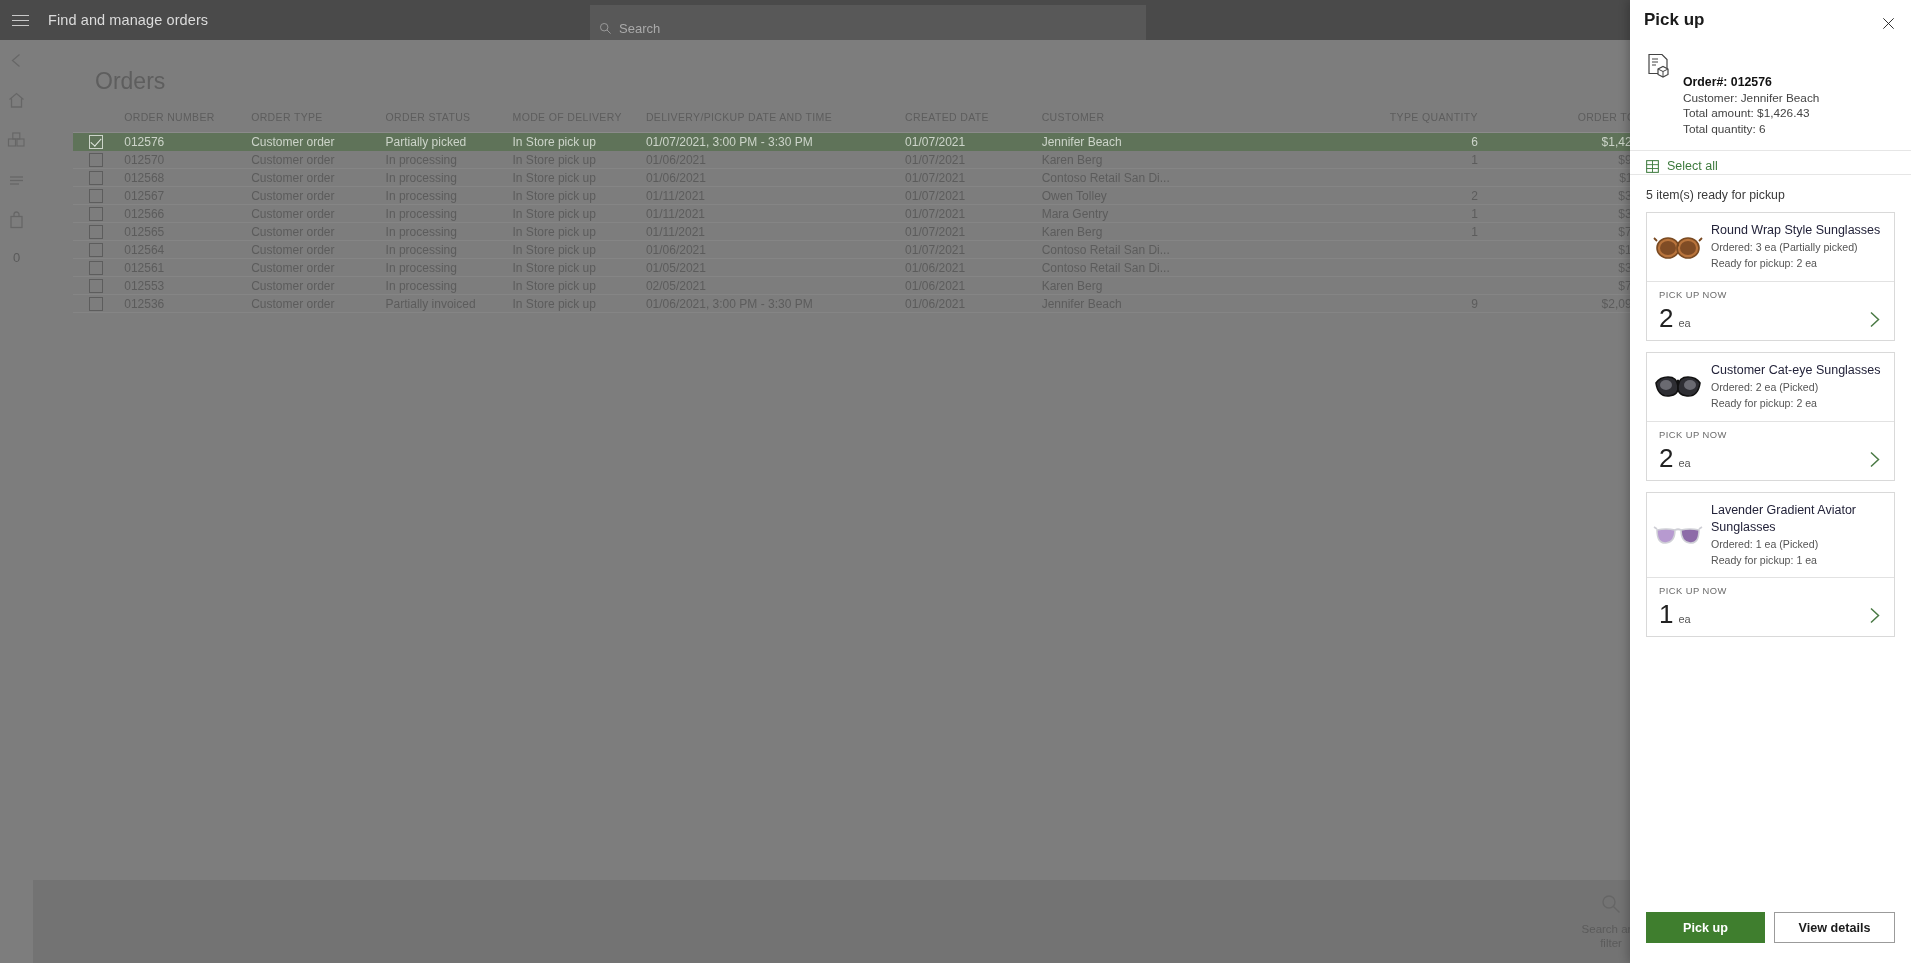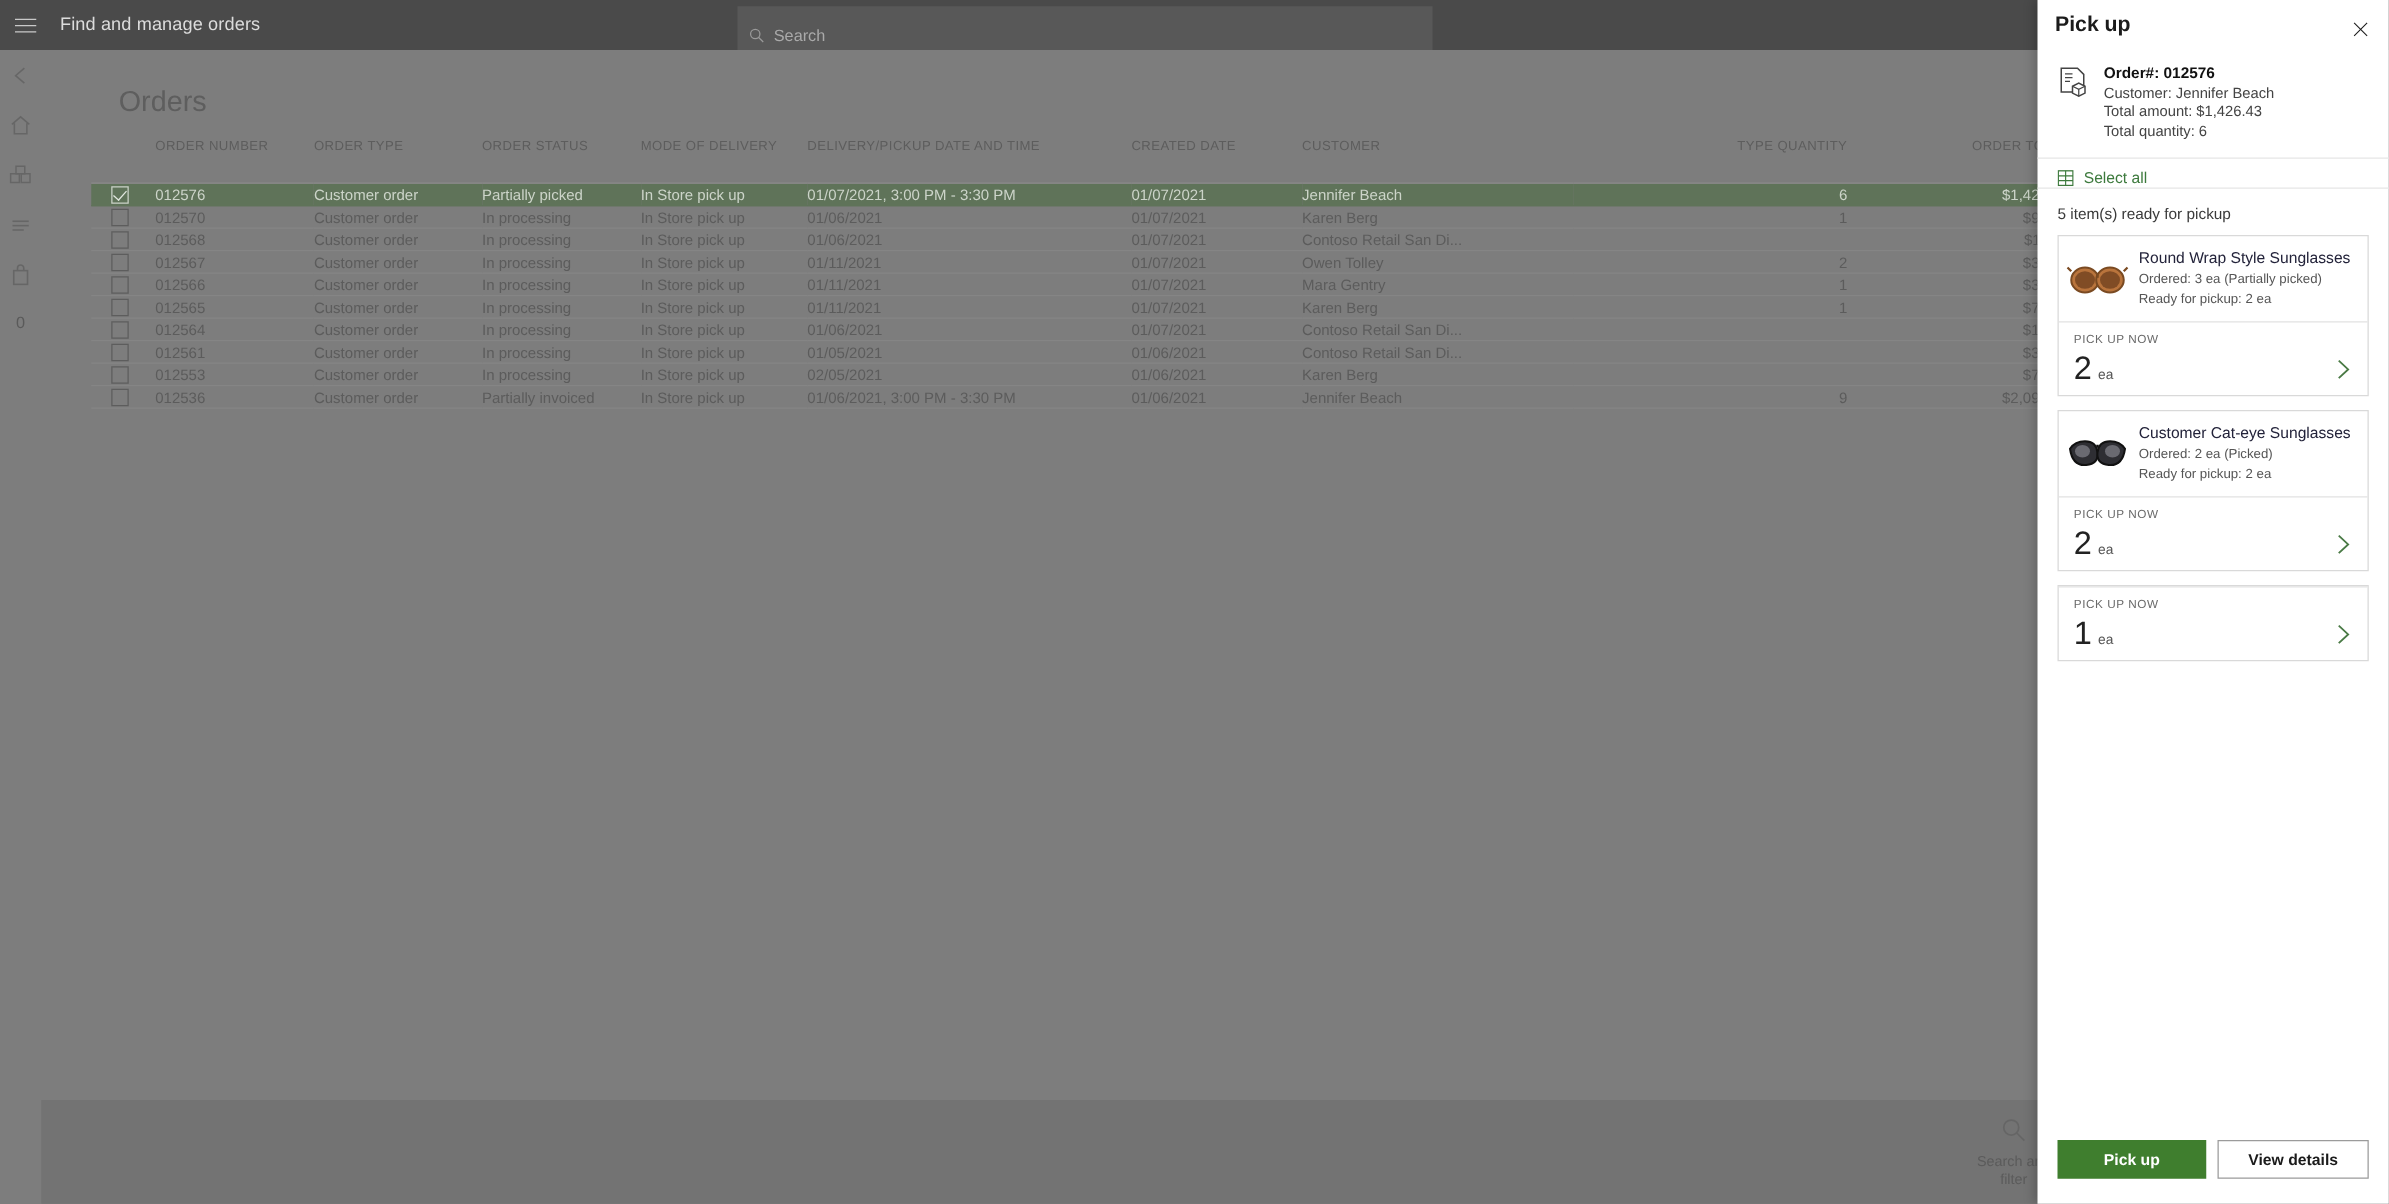--- a/index.html
+++ b/index.html
@@ -85,21 +85,21 @@
     padding: 28px 0 10px 62px;
   }
   #page-title { font-size: 23px; color: #5e5e5e; font-weight: 400; }
 
   #grid-wrap { flex: 1; background: #7d7d7d; padding-left: 40px; overflow: hidden; }
 
   table { width: 1596px; border-collapse: collapse; table-layout: fixed; }
   thead th {
     font-size: 10.5px; font-weight: 400; color: #5d5d5d;
     letter-spacing: .35px; text-align: left;
-    padding: 6px 0 23px 0; height: 26px;
+    padding: 6px 0 9px 0; height: 26px;
     border-bottom: 1px solid #8b8b8b;
   }
   thead th.num { text-align: right; padding-right: 14px; }
   tbody tr { height: 18px; border-bottom: 1px solid #858585; }
   tbody tr.selected { background: #5f7359; border-bottom: 1px solid #5f7359; }
   tbody td {
     font-size: 12px; color: #5c5c5c; padding: 0; vertical-align: middle;
   }
   tbody tr.selected td { color: #ccd4c9; }
   tbody td.num { text-align: right; padding-right: 14px; }
@@ -165,21 +165,21 @@
   #flyout-close {
     width: 26px; height: 26px; cursor: pointer;
     display: flex; align-items: center; justify-content: center;
   }
 
   #order-summary {
     display: flex; gap: 11px; padding: 15px 14px 13px 16px;
   }
   #order-summary .doc-icon { width: 26px; height: 28px; flex: 0 0 26px; margin-top: 2px; }
   #order-summary .lines { font-size: 11.8px; color: #444; line-height: 15.6px; }
-  #order-summary .order-no { font-weight: 700; color: #111; font-size: 12.3px; }
+  #order-summary .order-no { font-weight: 700; color: #111; font-size: 12.3px; margin-top: 24px; }
 
   #select-all-row {
     border-top: 1px solid #e6e6e6;
     border-bottom: 1px solid #e6e6e6;
     padding: 8px 14px 1px 16px;
     display: flex; align-items: center; gap: 8px;
     cursor: pointer;
   }
   #select-all-row .grid-icon { width: 13px; height: 13px; }
   #select-all-label { font-size: 12.5px; color: #3d7a3d; }
@@ -593,20 +593,35 @@
               <span class="qty-val">2</span>
               <span class="qty-uom">ea</span>
             </div>
           </div>
           <div class="chev"><svg viewBox="0 0 19 19">
               <path d="M6 2.5 L13.5 9.5 L6 16.5" fill="none" stroke="#4a7a45" stroke-width="1.5"></path>
             </svg></div>
         </div>
       </div>
       <div class="item-card">
+        <div class="card-top">
+          <div class="thumb">
+            <svg viewBox="0 0 50 36">
+              <path d="M4 13 q9 -2 18 0 q0 12 -9 13 q-9 1 -9 -13 z" fill="#b79ad0" stroke="#cfcfd6" stroke-width="1.5"></path>
+              <path d="M46 13 q-9 -2 -18 0 q0 12 9 13 q9 1 9 -13 z" fill="#8d6ba8" stroke="#cfcfd6" stroke-width="1.5"></path>
+              <path d="M22 13 q3 -1.5 6 0" fill="none" stroke="#cfcfd6" stroke-width="1.8"></path>
+              <path d="M4 12 L1 10 M46 12 L49 10" stroke="#cfcfd6" stroke-width="1.6"></path>
+            </svg>
+          </div>
+          <div class="card-info">
+            <div class="item-name">Lavender Gradient Aviator Sunglasses</div>
+            <div class="item-meta">Ordered: 1 ea (Picked)</div>
+            <div class="item-meta">Ready for pickup: 1 ea</div>
+          </div>
+        </div>
         <div class="card-bottom">
           <div>
             <div class="pun-label">PICK UP NOW</div>
             <div class="qty-line">
               <span class="qty-val">1</span>
               <span class="qty-uom">ea</span>
             </div>
           </div>
           <div class="chev"><svg viewBox="0 0 19 19">
               <path d="M6 2.5 L13.5 9.5 L6 16.5" fill="none" stroke="#4a7a45" stroke-width="1.5"></path>

